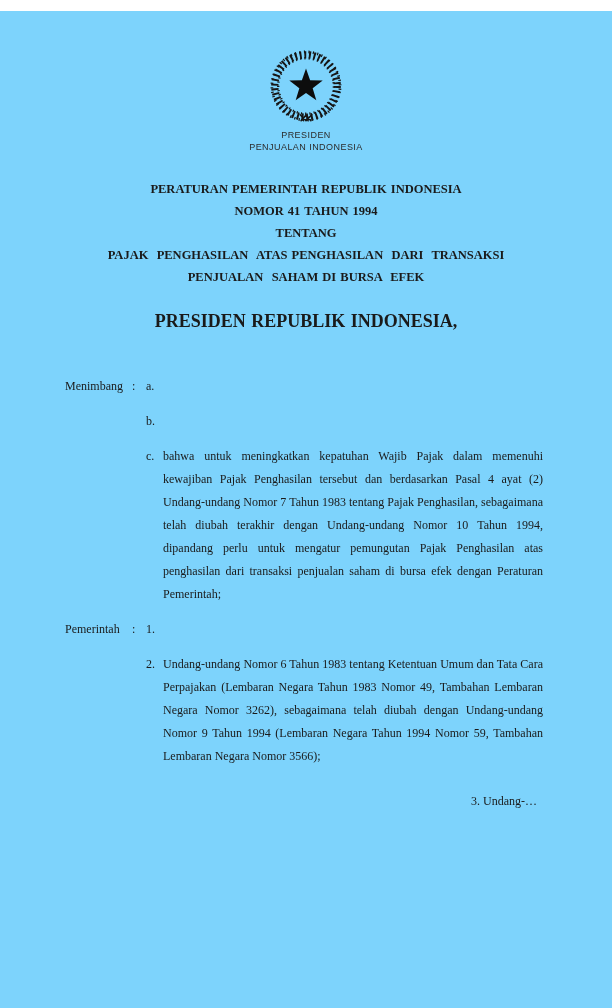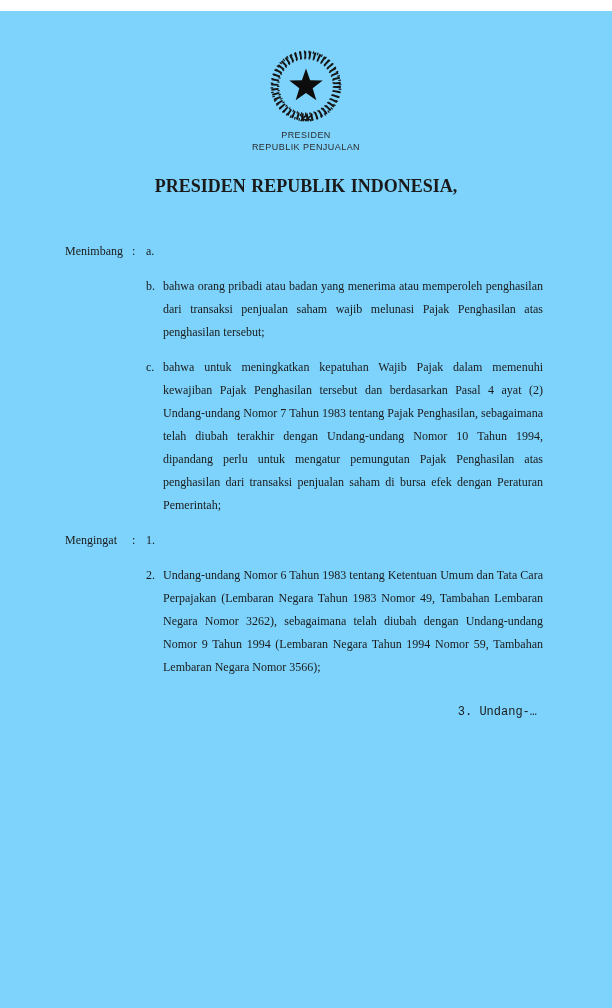--- a/index.html
+++ b/index.html
@@ -31,70 +31,76 @@
   .item-row {
     display: grid; grid-template-columns: 67px 14px 17px 1fr;
     font-size: 12px; line-height: 23px;
   }
   .cell-label { text-align: left; }
   .cell-colon { text-align: left; }
   .cell-marker { text-align: left; }
   .cell-text { text-align: justify; }
   .catchword {
     margin-top: 14px; text-align: right; padding-right: 6px;
-    font-size: 12px; line-height: 15px; font-family: Liberation Mono, monospace;
+    font-size: 12px; line-height: 15px;
   }
 </style>
 </head>
 <body>
 
 <div class="page">
 
   <header class="letterhead">
     <svg class="seal" width="78" height="78" viewBox="0 0 80 80" aria-hidden="true">
 
       <circle cx="40" cy="40" r="32" fill="none" stroke="#161616" stroke-width="7.5" stroke-dasharray="2 2.8"></circle>
       <circle cx="40" cy="40" r="35" fill="none" stroke="#161616" stroke-width="2.8" stroke-dasharray="1.2 3.4" transform="rotate(10 40 40)"></circle>
       <circle cx="40" cy="40" r="28.5" fill="none" stroke="#161616" stroke-width="2.4" stroke-dasharray="1.2 3.2" transform="rotate(-8 40 40)"></circle>
 
       <polygon points="40,22 44.23,34.17 57.12,34.44 46.85,42.22 50.58,54.56 40,47.2 29.42,54.56 33.15,42.22 22.88,34.44 35.77,34.17" fill="#0d0d0d"></polygon>
 
       <path d="M34 69.5 L40 75.5 L46 69.5 M35 75.5 L40 70 L45 75.5" fill="none" stroke="#161616" stroke-width="1.7" stroke-linecap="round"></path>
     </svg>
     <div class="lh-line">PRESIDEN</div>
-    <div class="lh-line">REPUBLIK PENJUALAN</div>
+    <div class="lh-line">PENJUALAN INDONESIA</div>
   </header>
 
+  <div class="title-block">
+    <div class="title-line">PERATURAN PEMERINTAH REPUBLIK INDONESIA</div>
+    <div class="title-line">NOMOR 41 TAHUN 1994</div>
+    <div class="title-line">TENTANG</div>
+    <div class="title-line">PAJAK  PENGHASILAN  ATAS PENGHASILAN  DARI  TRANSAKSI</div>
+    <div class="title-line">PENJUALAN  SAHAM DI BURSA  EFEK</div>
+  </div>
 
   <div class="opening">PRESIDEN REPUBLIK INDONESIA,</div>
 
   <div class="body-block">
 
     <div class="item-row">
       <div class="cell-label">Menimbang</div>
       <div class="cell-colon">:</div>
       <div class="cell-marker">a.</div>
     </div>
 
     <div class="item-row">
       <div class="cell-label"></div>
       <div class="cell-colon"></div>
       <div class="cell-marker">b.</div>
-      <div class="cell-text">bahwa orang pribadi atau badan yang menerima atau memperoleh penghasilan dari transaksi penjualan saham wajib melunasi Pajak Penghasilan atas penghasilan tersebut;</div>
     </div>
 
     <div class="item-row">
       <div class="cell-label"></div>
       <div class="cell-colon"></div>
       <div class="cell-marker">c.</div>
       <div class="cell-text">bahwa untuk meningkatkan kepatuhan Wajib Pajak dalam memenuhi kewajiban Pajak Penghasilan tersebut dan berdasarkan Pasal 4 ayat (2) Undang-undang Nomor 7 Tahun 1983 tentang Pajak Penghasilan, sebagaimana telah diubah terakhir dengan Undang-undang Nomor 10 Tahun 1994, dipandang perlu untuk mengatur pemungutan Pajak Penghasilan atas penghasilan dari transaksi penjualan saham di bursa efek dengan Peraturan Pemerintah;</div>
     </div>
 
     <div class="item-row">
-      <div class="cell-label">Mengingat</div>
+      <div class="cell-label">Pemerintah</div>
       <div class="cell-colon">:</div>
       <div class="cell-marker">1.</div>
     </div>
 
     <div class="item-row">
       <div class="cell-label"></div>
       <div class="cell-colon"></div>
       <div class="cell-marker">2.</div>
       <div class="cell-text">Undang-undang Nomor 6 Tahun 1983 tentang Ketentuan Umum dan Tata Cara Perpajakan (Lembaran Negara Tahun 1983 Nomor 49, Tambahan Lembaran Negara Nomor 3262), sebagaimana telah diubah dengan Undang-undang Nomor 9 Tahun 1994 (Lembaran Negara Tahun 1994 Nomor 59, Tambahan Lembaran Negara Nomor 3566);</div>
     </div>

